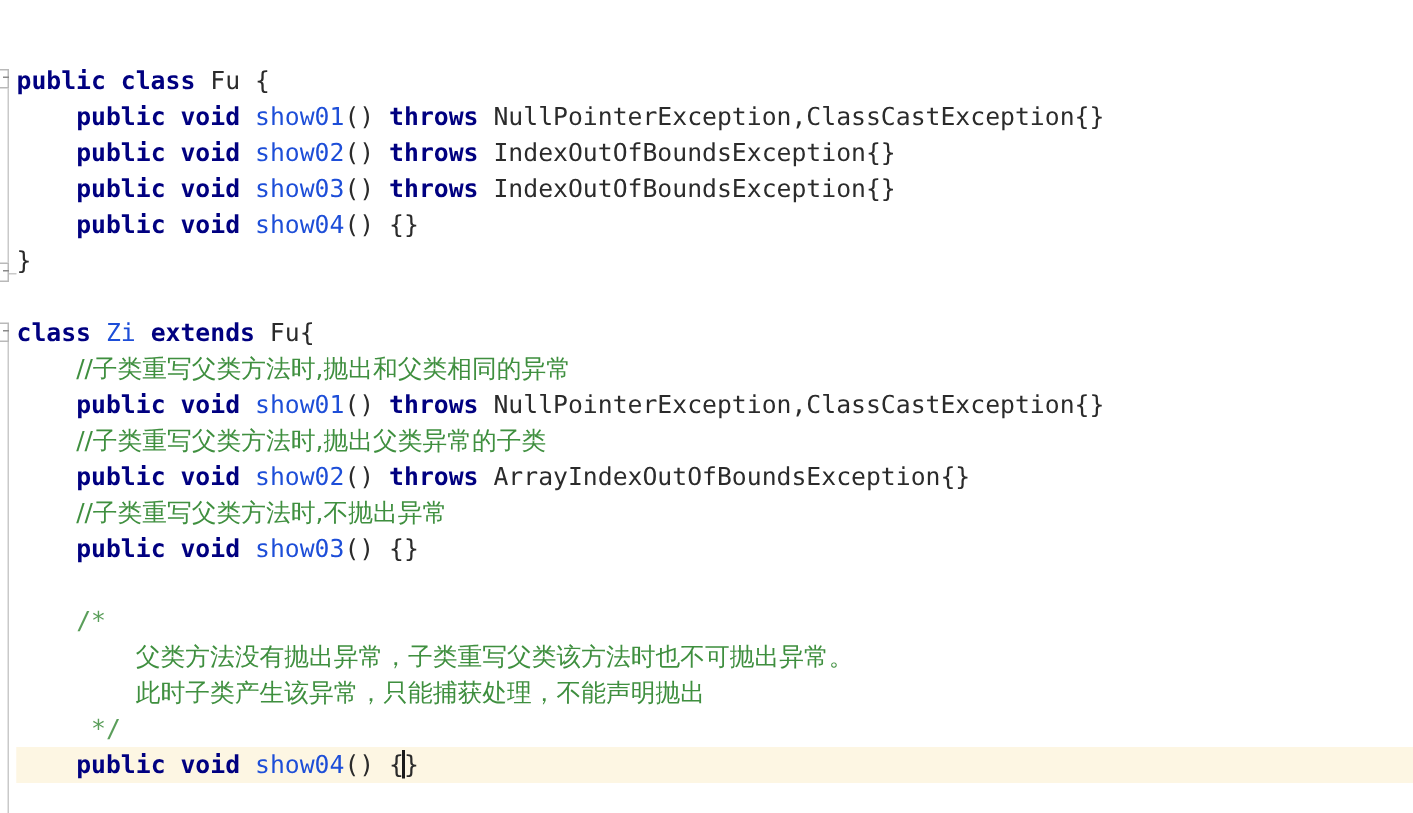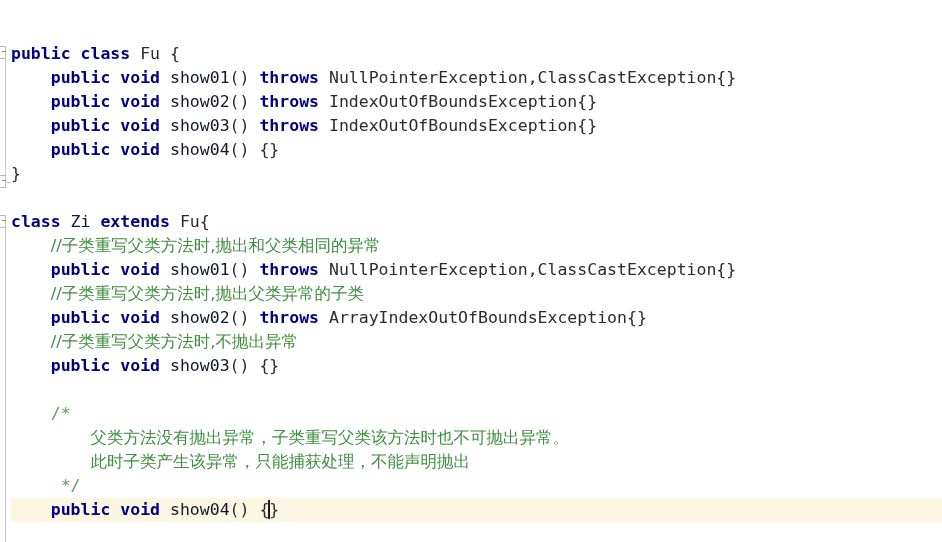--- a/index.html
+++ b/index.html
@@ -80,21 +80,21 @@
   }
   .hl-band {
     position: absolute;
     left: 0;
     width: 942px;
     height: 24px;
     background: #fdf6e3;
   }
   
   .kw      { color: #000080; font-weight: bold; }
-  .ident   { color: #0f172a; }
+  .ident   { color: #1d4ed8; }
   .type    { color: #2b2b2b; }
   .punc    { color: #2b2b2b; }
   .cmt     { color: #3f8f3f; font-family: "DejaVu Sans", "Liberation Sans", sans-serif; }
   .cmt-m   { color: #5a9e5a; }
   .plain   { color: #2b2b2b; }
   
   .caret {
     display: inline-block;
     width: 0;
     border-left: 2px solid #1a1a1a;

